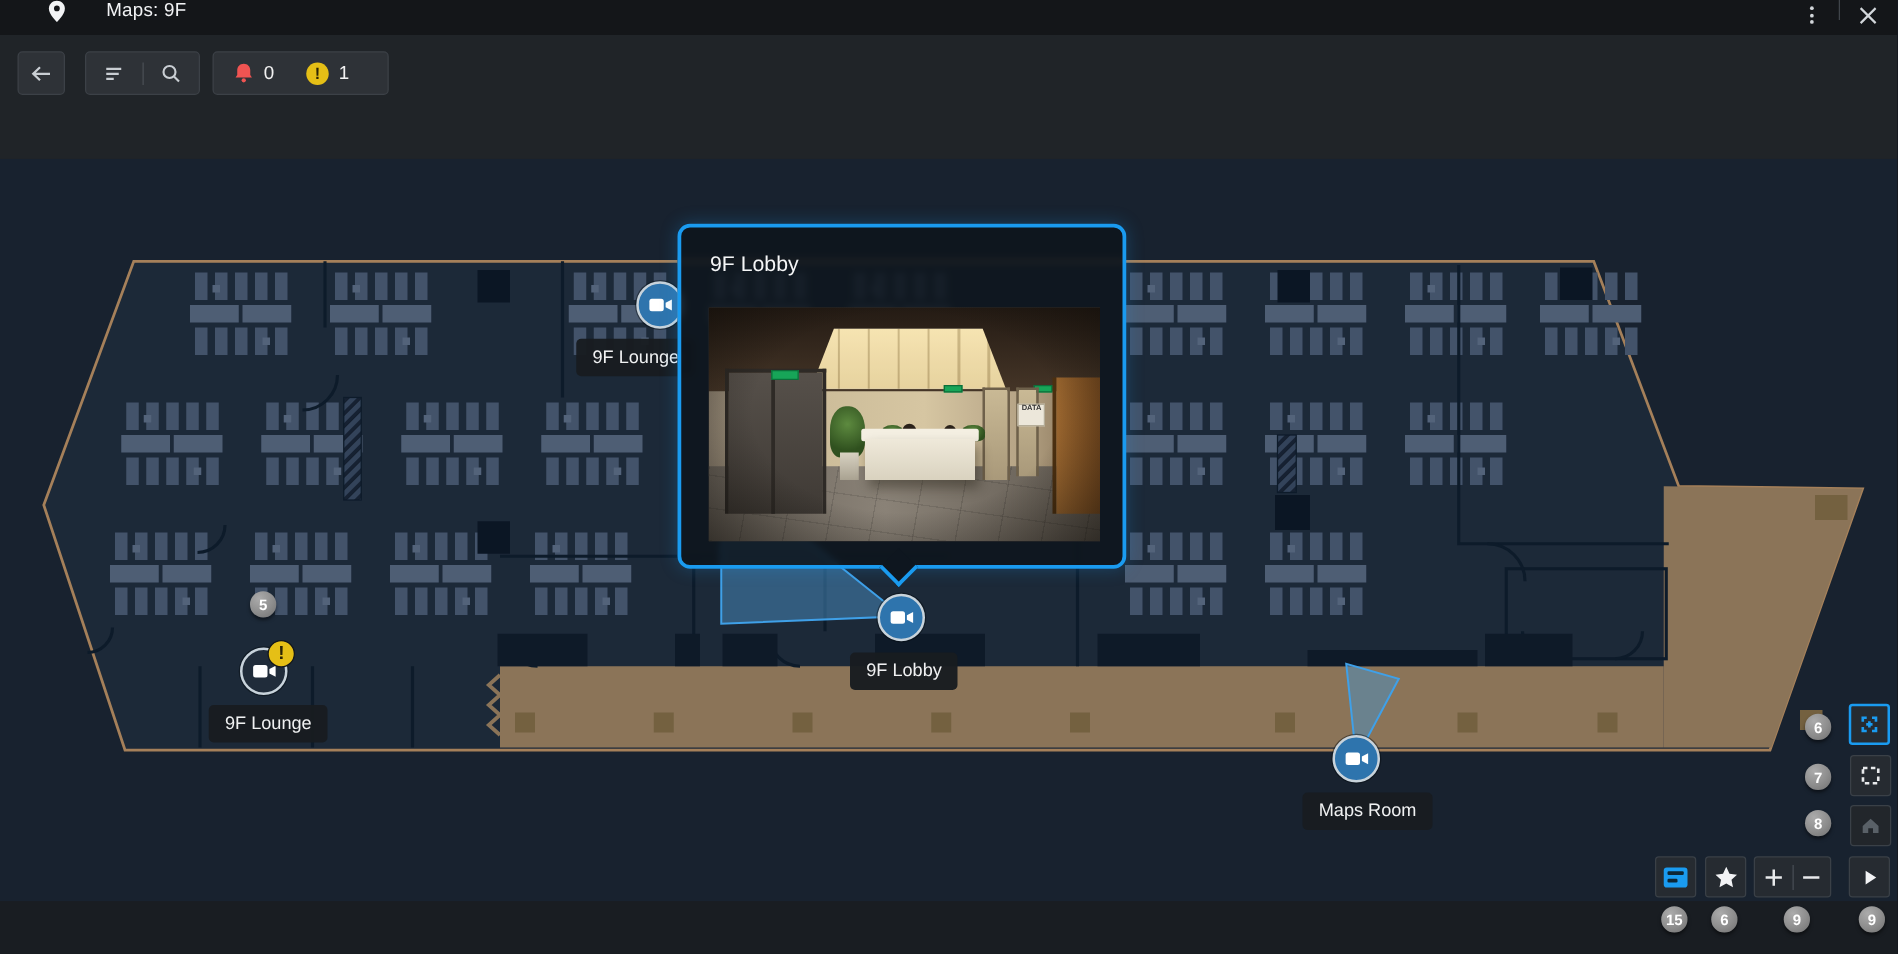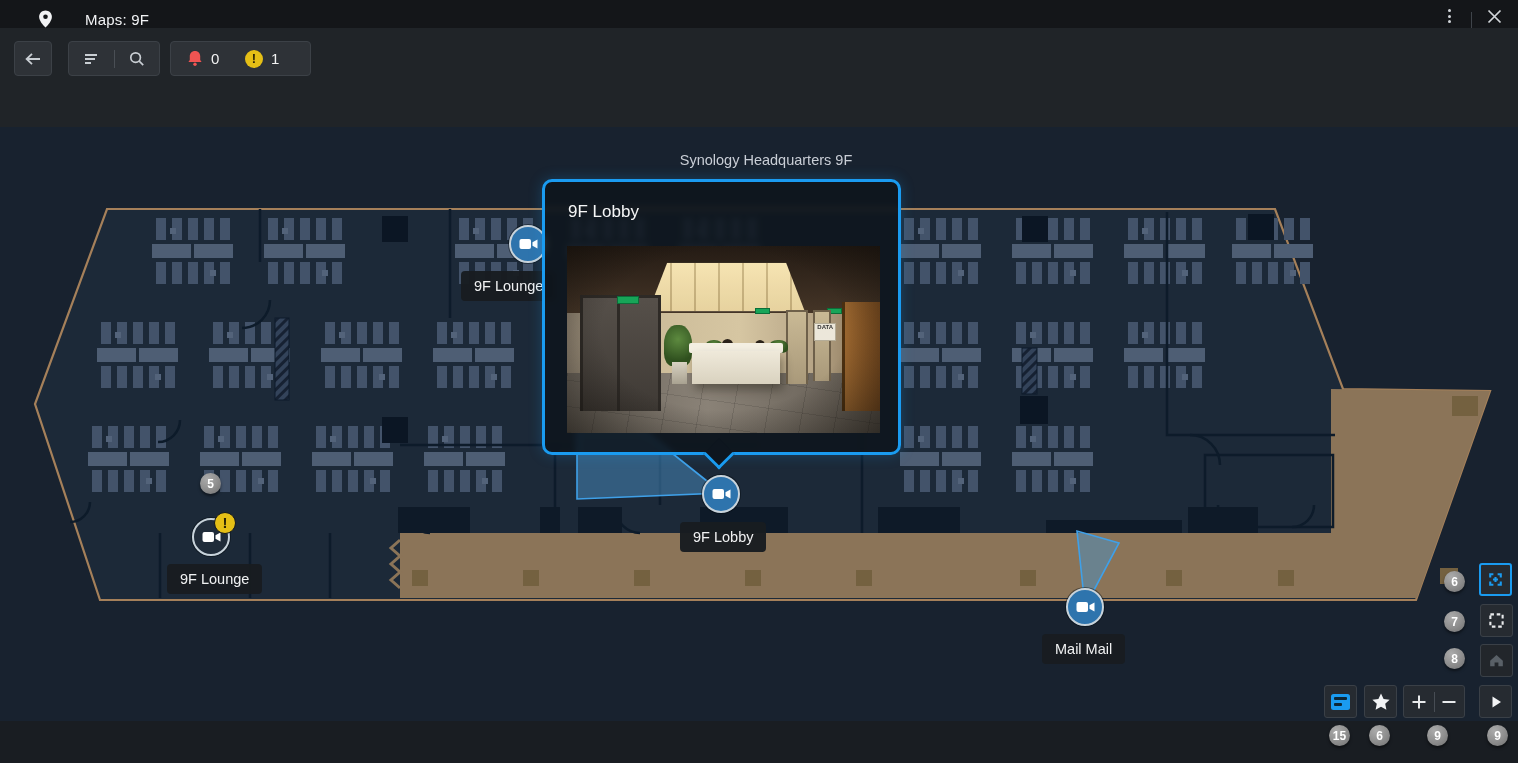--- a/index.html
+++ b/index.html
@@ -2,21 +2,21 @@
 <html><head>
 <meta charset="utf-8">
 <style>
   html,body{margin:0;padding:0;background:#101318;}
   *{box-sizing:border-box;}
   #app{position:relative;width:1518px;height:763px;overflow:hidden;
        font-family:"Liberation Sans",sans-serif;color:#e8eaec;background:#202428;}
 
   
   .titlebar{position:absolute;left:0;top:0;width:100%;height:28px;background:#141619;
-            display:flex;align-items:flex-end;z-index:20;}
+            display:flex;align-items:flex-start;z-index:20;}
   .titlebar .pin{margin-left:38px;display:flex;align-items:center;}
   .titlebar .wtitle{margin-left:32px;font-size:15px;color:#f2f3f5;letter-spacing:.2px;}
   .titlebar .spacer{flex:1;}
   .tb-ic{width:28px;height:24px;display:flex;align-items:center;justify-content:center;cursor:pointer;}
   .tb-div{width:1px;height:16px;background:#3f444a;margin:0 8px;}
   .kebab{display:flex;flex-direction:column;gap:2.5px;}
   .kebab i{width:3px;height:3px;background:#d2d6da;border-radius:50%;display:block;}
 
   
   .toolbar{position:absolute;left:0;top:28px;width:100%;height:99px;background:#202428;z-index:19;}
@@ -572,27 +572,26 @@
         <rect x="878" y="507" width="82" height="26"></rect>
           <rect x="1046" y="520" width="136" height="13"></rect>
         <rect x="1188" y="507" width="70" height="26"></rect>
       </g>
 
       <polygon points="722,493 589,387 577,437 577,499" fill="rgba(74,144,196,0.5)" stroke="#3fa0e8" stroke-width="1.6"></polygon>
       <polygon points="1085,607 1077,531 1119,543" fill="rgba(74,144,196,0.5)" stroke="#3fa0e8" stroke-width="1.6"></polygon>
     </svg>
   </div>
 
-  <div class="map-title">Synology Headquarters 9F</div>
   <div class="bottomstrip"></div>
 
   <div class="tip" style="left:461px;top:271px;">9F Lounge</div>
   <div class="tip" style="left:167px;top:564px;">9F Lounge</div>
   <div class="tip" style="left:680px;top:522px;">9F Lobby</div>
-  <div class="tip" style="left:1042px;top:634px;">Mail Mail</div>
+  <div class="tip" style="left:1042px;top:634px;">Maps Room</div>
 
   <div class="cam" style="left:509px;top:225px;">
     <svg width="21" height="18" viewBox="0 0 21 18">
         <rect x="1.5" y="4" width="11.5" height="10" rx="2" fill="#fff"></rect>
         <path d="M14.5 7.2 L19.5 4.6 V13.4 L14.5 10.8 z" fill="#fff"></path>
       </svg>
   </div>
   <div class="cam cam--dim" style="left:192px;top:518px;">
     <svg width="21" height="18" viewBox="0 0 21 18">
         <rect x="1.5" y="4" width="11.5" height="10" rx="2" fill="#fff"></rect>

